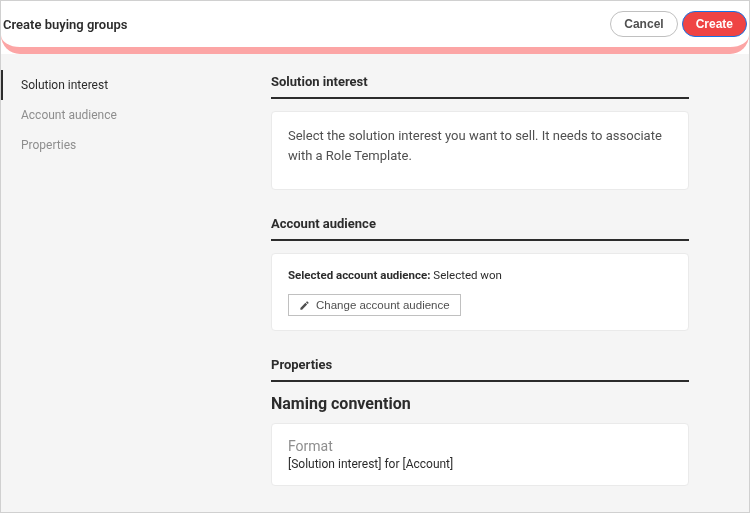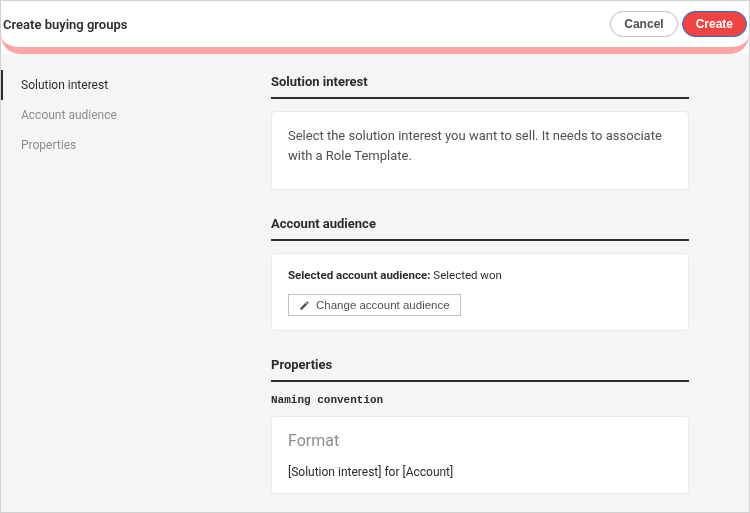--- a/index.html
+++ b/index.html
@@ -93,25 +93,24 @@
       padding: 14px 16px;
     }
     .card-desc {
       font-size: 13px;
       color: #505050;
       line-height: 1.5;
       margin-bottom: 10px;
     }
     .card-desc.tight { margin-bottom: 4px; }
     .subheading {
-      font-size: 11px;
+      font-size: 16px;
       font-weight: 700;
       color: #2c2c2c;
       margin-bottom: 10px;
-      font-family: Liberation Mono, monospace;
     }
     .selected-row {
       font-size: 11.5px;
       color: #2c2c2c;
       margin-bottom: 12px;
     }
     .selected-row .label { font-weight: 700; }
     .combo {
       display: inline-flex;
       align-items: stretch;
@@ -145,23 +144,23 @@
       font-size: 11.5px;
       color: #505050;
       font-weight: 500;
       padding: 4px 10px;
       border: 1px solid #c0c0c0;
       border-radius: 0;
       background: #fff;
       cursor: pointer;
     }
     .format-label {
-      font-size: 16px;
+      font-size: 14px;
       color: #8e8e8e;
-      margin-bottom: 15px;
+      margin-bottom: 3px;
     }
     .format-value {
       font-size: 12px;
       color: #2c2c2c;
     }
     svg { display: block; }
   </style>
 </head>
 <body>
 

